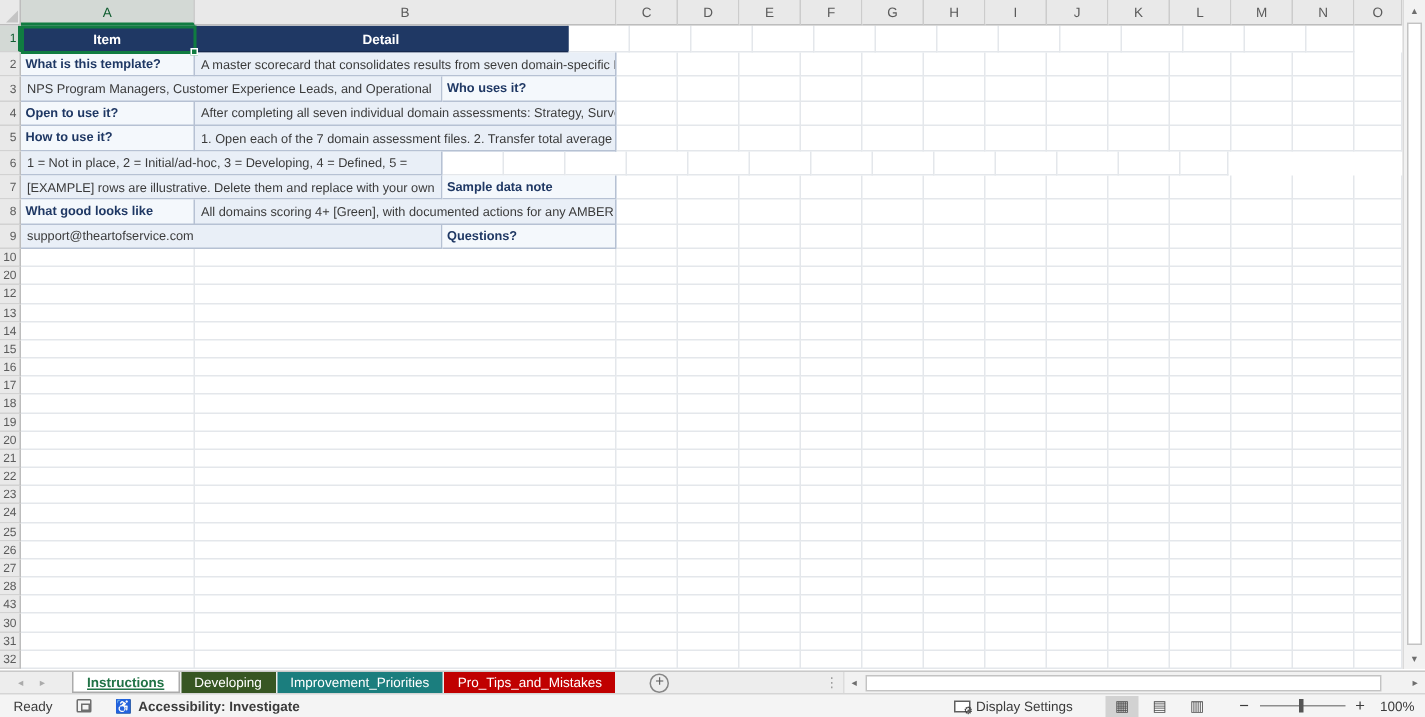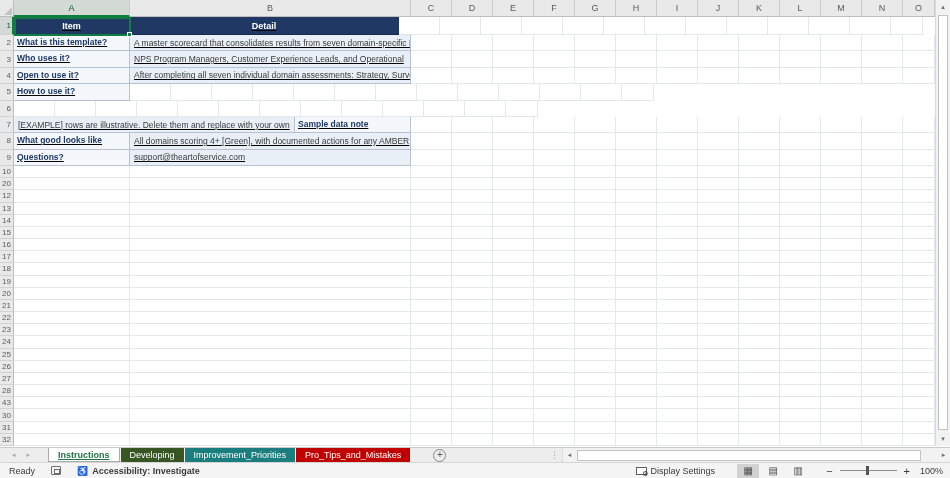--- a/index.html
+++ b/index.html
@@ -16,21 +16,21 @@
   #col-headers { position:absolute; top:0; left:14px; height:17px; display:flex; z-index:2; }
   .col-h { flex:none; height:17px; background:#E9E9E9; border-right:1px solid #CCCCCC;
     border-bottom:1px solid #BDBDBD; font-size:9px; color:#5B5B5B;
     display:flex; align-items:center; justify-content:center; }
   .col-h.sel { background:#D3D9D5; color:#0E5C2F; border-bottom:2px solid var(--selection-green); }
   #row-headers { position:absolute; top:17px; left:0; width:14px; z-index:2; }
   .row-h { width:14px; background:#E9E9E9; border-right:1px solid #BDBDBD; border-bottom:1px solid #D2D2D2;
     font-size:8px; color:#5B5B5B; display:flex; align-items:center; justify-content:flex-end; padding-right:2px; }
   .row-h.sel { background:#D3D9D5; color:#0E5C2F; border-right:2px solid var(--selection-green); padding-right:1px; }
   #cells { position:absolute; top:17px; left:14px; z-index:1; }
-  .g-row { display:flex;text-decoration:underline; }
+  .g-row { display:flex; }
   .g-cell { flex:none; height:100%; border-right:1px solid #E4E7EB; border-bottom:1px solid #E4E7EB;
     overflow:hidden; white-space:nowrap; }
   .hdr-cell { background:var(--header-navy); border-right:1px solid var(--header-navy);
     border-bottom:1px solid #16294D; color:#FFFFFF; font-weight:bold; font-size:9px;
     display:flex; align-items:center; justify-content:center; }
   .item-cell { background:var(--item-fill); color:var(--header-navy); font-weight:bold; font-size:8.5px;
     border-right:1px solid var(--table-border); border-bottom:1px solid var(--table-border);
     display:flex; align-items:flex-start; padding:2px 3px 0 3px; }
   .detail-cell { background:var(--detail-fill); color:#3A3A3A; font-size:8.5px;
     border-right:1px solid var(--table-border); border-bottom:1px solid var(--table-border);
@@ -142,21 +142,21 @@
         <div class="row-h" style="height: 12.1739px;">27</div>
         <div class="row-h" style="height: 12.1739px;">28</div>
         <div class="row-h" style="height: 12.1739px;">43</div>
         <div class="row-h" style="height: 12.1739px;">30</div>
         <div class="row-h" style="height: 12.1739px;">31</div>
         <div class="row-h" style="height: 12.1739px;">32</div>
       </div>
     <div id="cells">
         <div class="g-row" style="height: 18px;">
           <div class="g-cell hdr-cell" style="width: 116px;">Item</div>
-          <div class="g-cell hdr-cell" style="width: 269px;">Detail</div>
+          <div class="g-cell hdr-cell" style="width: 249px;">Detail</div>
           <div class="g-cell" style="width: 41px;"></div>
           <div class="g-cell" style="width: 41px;"></div>
           <div class="g-cell" style="width: 41px;"></div>
           <div class="g-cell" style="width: 41px;"></div>
           <div class="g-cell" style="width: 41px;"></div>
           <div class="g-cell" style="width: 41px;"></div>
           <div class="g-cell" style="width: 41px;"></div>
           <div class="g-cell" style="width: 41px;"></div>
           <div class="g-cell" style="width: 41px;"></div>
           <div class="g-cell" style="width: 41px;"></div>
@@ -175,22 +175,22 @@
           <div class="g-cell" style="width: 41px;"></div>
           <div class="g-cell" style="width: 41px;"></div>
           <div class="g-cell" style="width: 41px;"></div>
           <div class="g-cell" style="width: 41px;"></div>
           <div class="g-cell" style="width: 41px;"></div>
           <div class="g-cell" style="width: 41px;"></div>
           <div class="g-cell" style="width: 41px;"></div>
           <div class="g-cell" style="width: 32px;"></div>
         </div>
         <div class="g-row" style="height: 16.375px;">
+          <div class="g-cell detail-cell" style="width: 281px;">NPS Program Managers, Customer Experience Leads, and Operational</div>
           <div class="g-cell item-cell" style="width: 116px;">Who uses it?</div>
-          <div class="g-cell detail-cell" style="width: 281px;">NPS Program Managers, Customer Experience Leads, and Operational</div>
           <div class="g-cell" style="width: 41px;"></div>
           <div class="g-cell" style="width: 41px;"></div>
           <div class="g-cell" style="width: 41px;"></div>
           <div class="g-cell" style="width: 41px;"></div>
           <div class="g-cell" style="width: 41px;"></div>
           <div class="g-cell" style="width: 41px;"></div>
           <div class="g-cell" style="width: 41px;"></div>
           <div class="g-cell" style="width: 41px;"></div>
           <div class="g-cell" style="width: 41px;"></div>
           <div class="g-cell" style="width: 41px;"></div>
@@ -210,35 +210,37 @@
           <div class="g-cell" style="width: 41px;"></div>
           <div class="g-cell" style="width: 41px;"></div>
           <div class="g-cell" style="width: 41px;"></div>
           <div class="g-cell" style="width: 41px;"></div>
           <div class="g-cell" style="width: 41px;"></div>
           <div class="g-cell" style="width: 41px;"></div>
           <div class="g-cell" style="width: 32px;"></div>
         </div>
         <div class="g-row" style="height: 16.375px;">
           <div class="g-cell item-cell" style="width: 116px;">How to use it?</div>
+          <div class="g-cell detail-cell" style="width: 281px;">1. Open each of the 7 domain assessment files. 2. Transfer total average</div>
           <div class="g-cell" style="width: 41px;"></div>
           <div class="g-cell" style="width: 41px;"></div>
           <div class="g-cell" style="width: 41px;"></div>
           <div class="g-cell" style="width: 41px;"></div>
           <div class="g-cell" style="width: 41px;"></div>
           <div class="g-cell" style="width: 41px;"></div>
           <div class="g-cell" style="width: 41px;"></div>
           <div class="g-cell" style="width: 41px;"></div>
           <div class="g-cell" style="width: 41px;"></div>
           <div class="g-cell" style="width: 41px;"></div>
           <div class="g-cell" style="width: 41px;"></div>
           <div class="g-cell" style="width: 41px;"></div>
           <div class="g-cell" style="width: 32px;"></div>
         </div>
         <div class="g-row" style="height: 16.375px;">
+          <div class="g-cell detail-cell" style="width: 281px;">1 = Not in place, 2 = Initial/ad-hoc, 3 = Developing, 4 = Defined, 5 =</div>
           <div class="g-cell" style="width: 41px;"></div>
           <div class="g-cell" style="width: 41px;"></div>
           <div class="g-cell" style="width: 41px;"></div>
           <div class="g-cell" style="width: 41px;"></div>
           <div class="g-cell" style="width: 41px;"></div>
           <div class="g-cell" style="width: 41px;"></div>
           <div class="g-cell" style="width: 41px;"></div>
           <div class="g-cell" style="width: 41px;"></div>
           <div class="g-cell" style="width: 41px;"></div>
           <div class="g-cell" style="width: 41px;"></div>
@@ -274,22 +276,22 @@
           <div class="g-cell" style="width: 41px;"></div>
           <div class="g-cell" style="width: 41px;"></div>
           <div class="g-cell" style="width: 41px;"></div>
           <div class="g-cell" style="width: 41px;"></div>
           <div class="g-cell" style="width: 41px;"></div>
           <div class="g-cell" style="width: 41px;"></div>
           <div class="g-cell" style="width: 41px;"></div>
           <div class="g-cell" style="width: 32px;"></div>
         </div>
         <div class="g-row" style="height: 16.375px;">
+          <div class="g-cell detail-cell" style="width: 281px;">support@theartofservice.com</div>
           <div class="g-cell item-cell" style="width: 116px;">Questions?</div>
-          <div class="g-cell detail-cell" style="width: 281px;">support@theartofservice.com</div>
           <div class="g-cell" style="width: 41px;"></div>
           <div class="g-cell" style="width: 41px;"></div>
           <div class="g-cell" style="width: 41px;"></div>
           <div class="g-cell" style="width: 41px;"></div>
           <div class="g-cell" style="width: 41px;"></div>
           <div class="g-cell" style="width: 41px;"></div>
           <div class="g-cell" style="width: 41px;"></div>
           <div class="g-cell" style="width: 41px;"></div>
           <div class="g-cell" style="width: 41px;"></div>
           <div class="g-cell" style="width: 41px;"></div>

